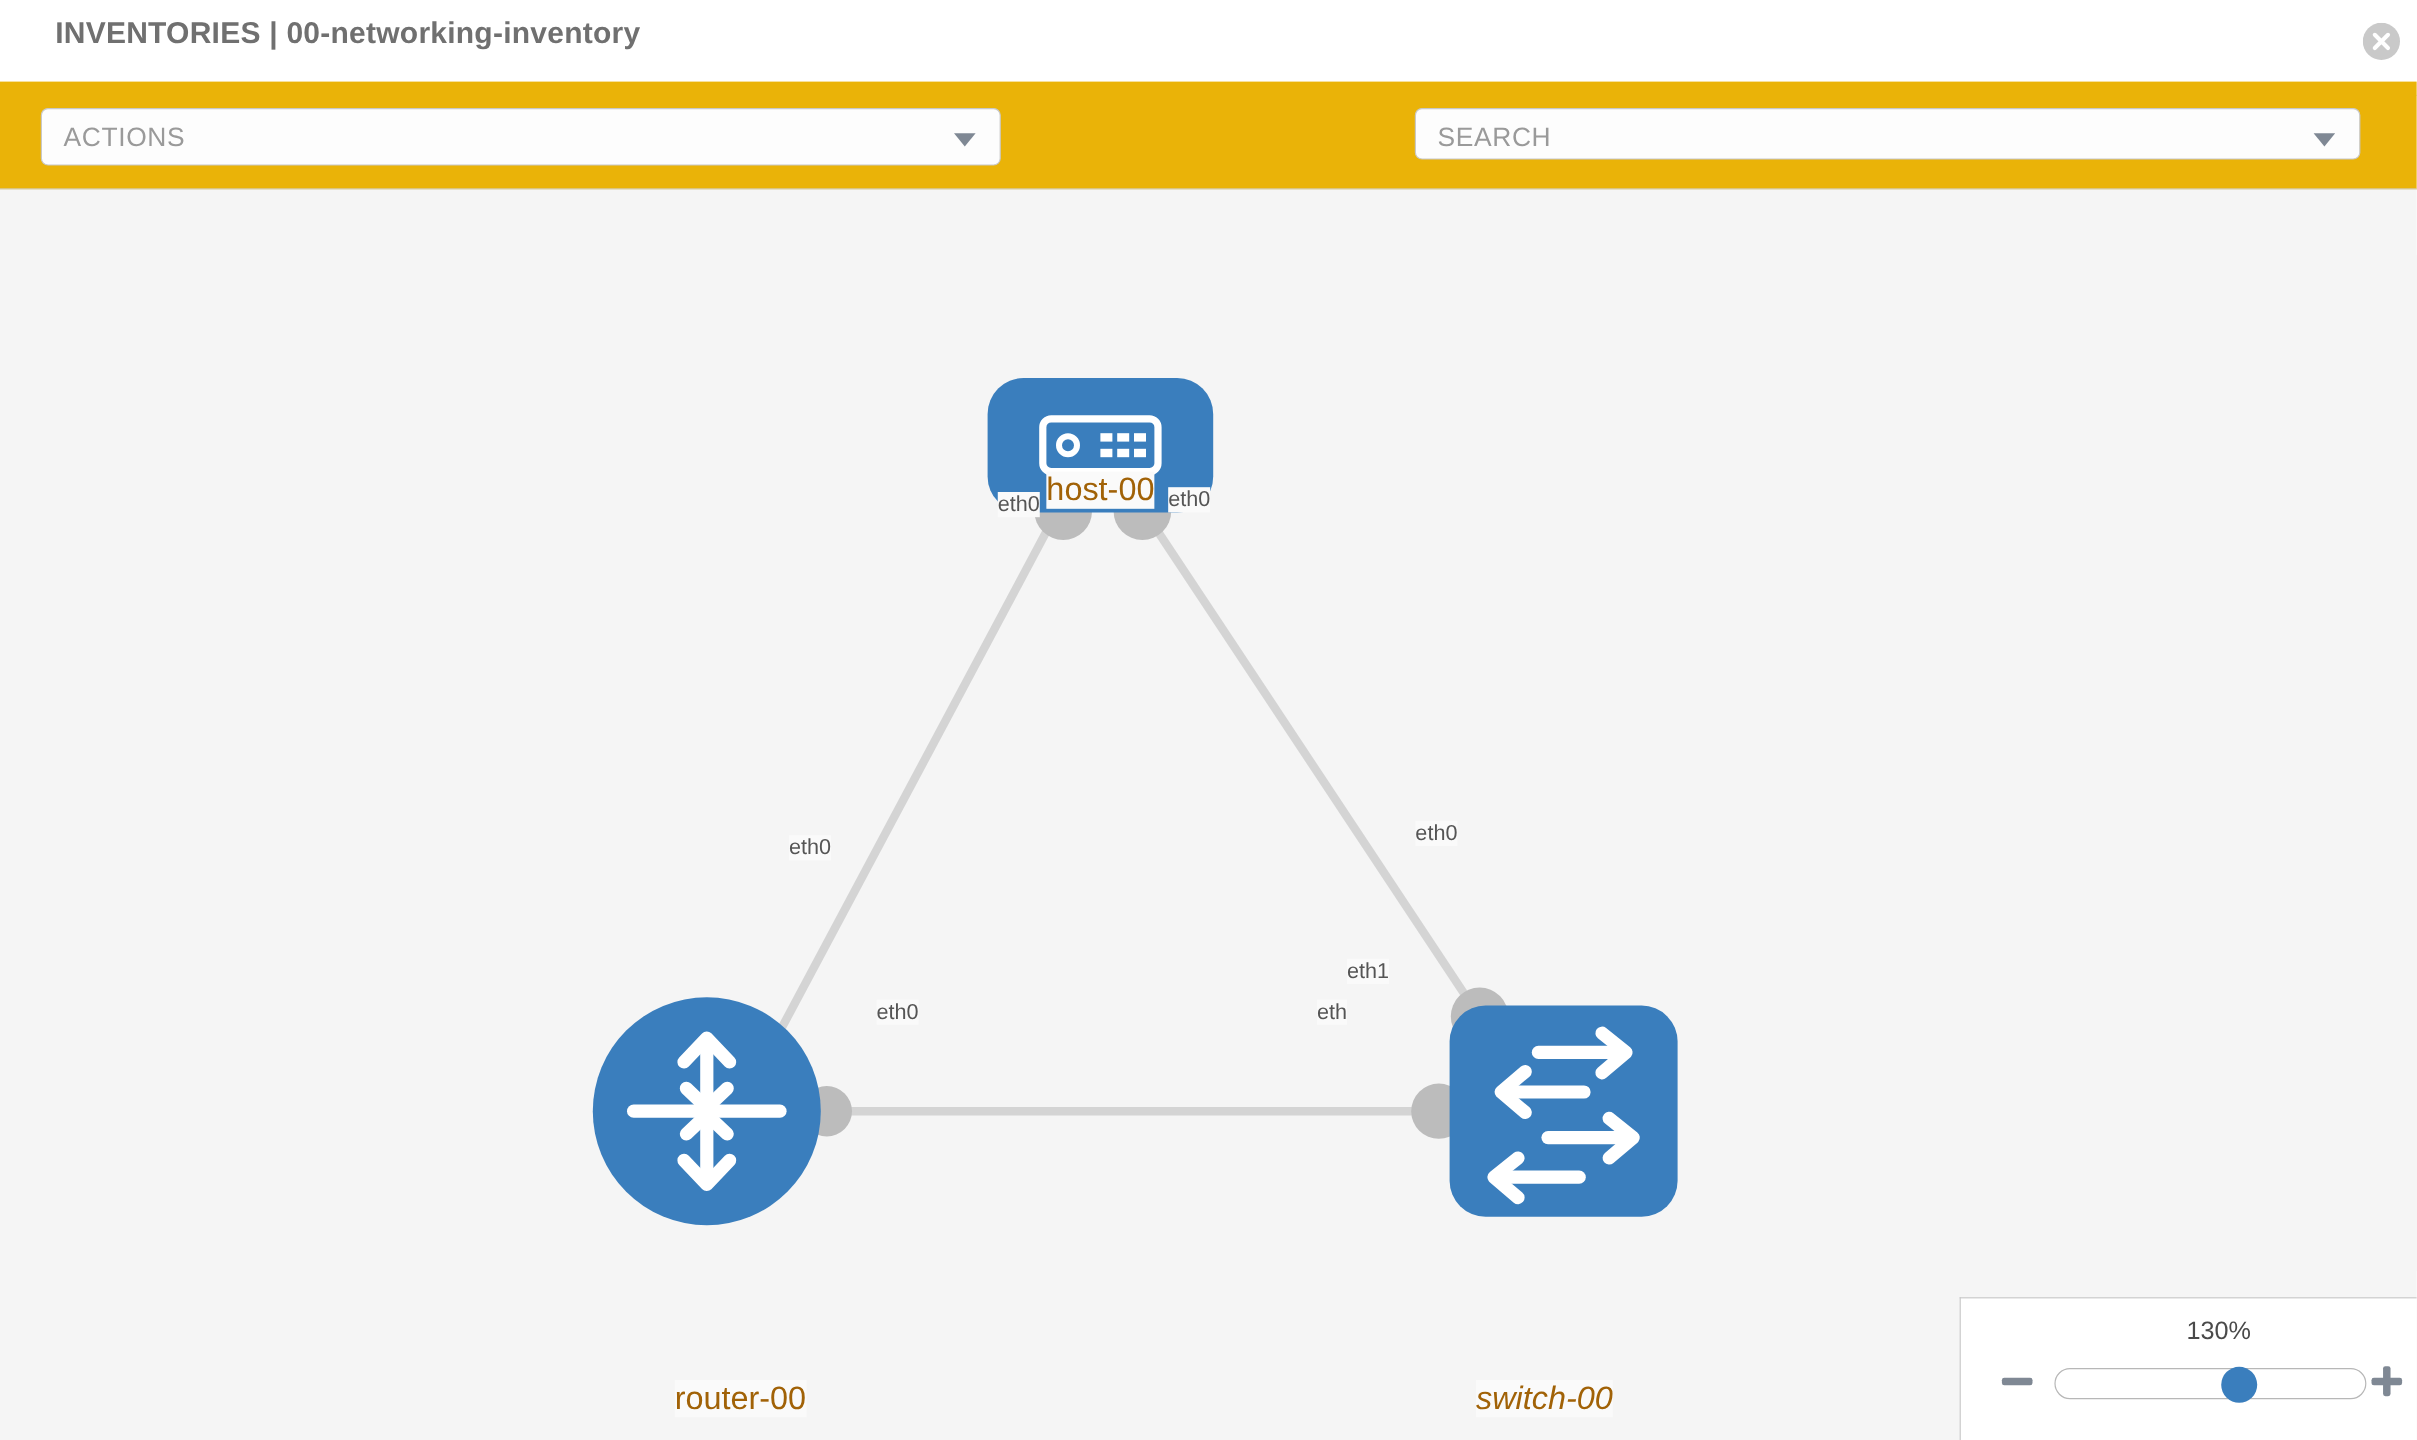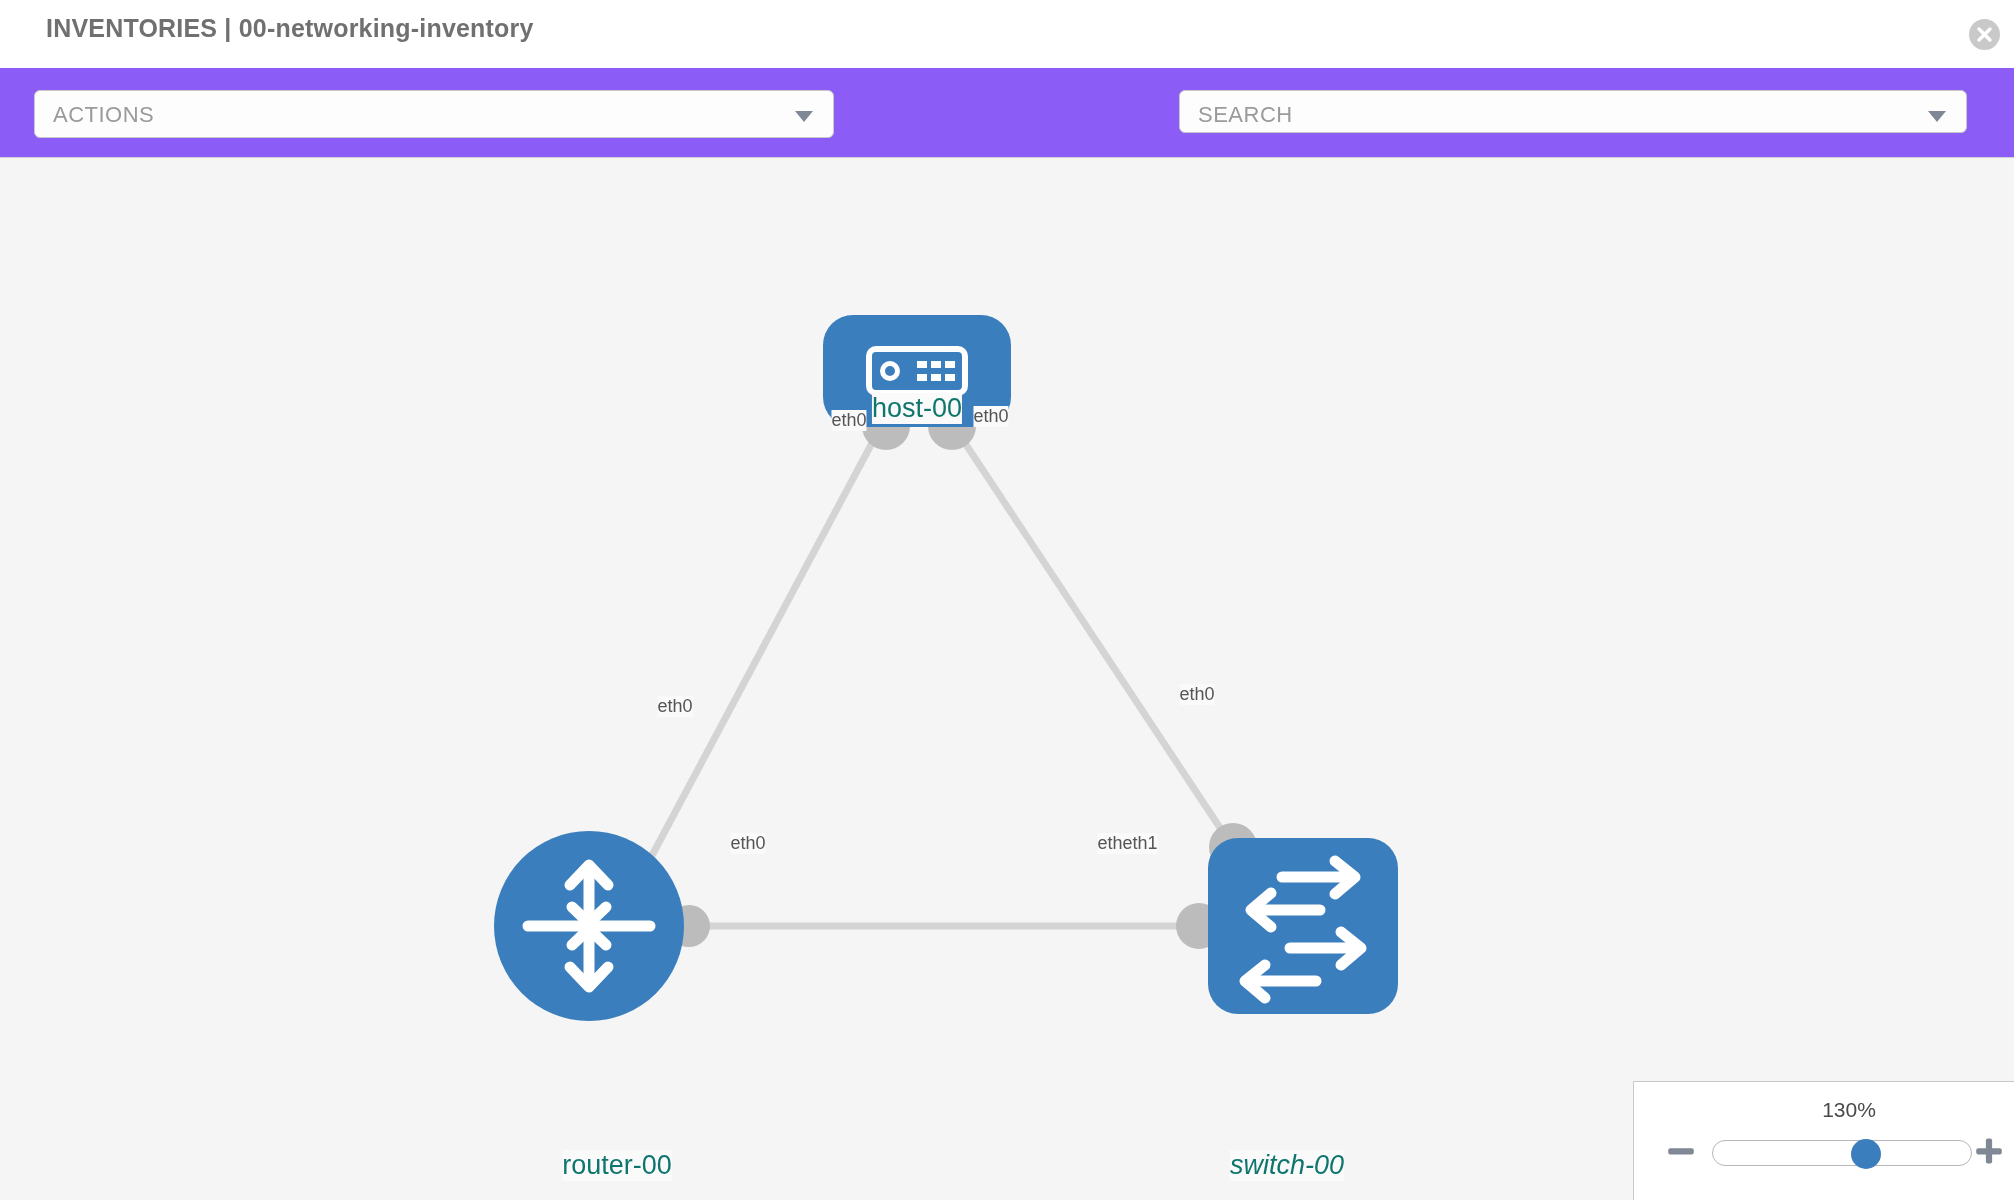--- a/index.html
+++ b/index.html
@@ -45,21 +45,21 @@
     width: 31px; height: 31px;
     cursor: pointer;
   }
 
   
   .toolbar {
     position: absolute;
     left: 0; top: 68px;
     width: 2014px;
     height: 90px;
-    background: #8b5cf6;
+    background: #eab308;
     border-bottom: 1px solid #d0d0d0;
     box-sizing: border-box;
   }
   .actions-select {
     position: absolute;
     left: 34px; top: 22px;
     width: 800px; height: 48px;
     background: #fdfdfd;
     border: 1px solid #c8c8c8;
     border-radius: 6px;
@@ -121,21 +121,21 @@
     position: absolute;
     left: 0; top: 0;
     width: 2014px;
     height: 1042px;
   }
 
   
   .node-label {
     position: absolute;
     font-size: 27px;
-    color: #0f766e;
+    color: #a16207;
     background: #fafafa;
     white-space: nowrap;
     transform: translateX(-50%);
   }
   .iface-label {
     position: absolute;
     font-size: 18px;
     color: #555555;
     background: #fafafa;
     white-space: nowrap;
@@ -309,21 +309,21 @@
     <div class="node-label" style="left:917px; top:235px;">host-00</div>
     <div class="node-label" style="left:617px; top:992px;">router-00</div>
     <div class="node-label" style="left:1287px; top:992px;font-style:italic;">switch-00</div>
 
     <div class="iface-label" style="left:849px; top:252px;">eth0</div>
     <div class="iface-label" style="left:991px; top:248px;">eth0</div>
     <div class="iface-label" style="left:675px; top:538px;">eth0</div>
     <div class="iface-label" style="left:1197px; top:526px;">eth0</div>
     <div class="iface-label" style="left:748px; top:675px;">eth0</div>
     <div class="iface-label" style="left:1110px; top:675px;">eth</div>
-    <div class="iface-label" style="left:1140px; top:675px;">eth1</div>
+    <div class="iface-label" style="left:1140px; top:641px;">eth1</div>
 
     <div class="zoom-panel" style="top:923px;">
       <div class="zoom-level">130%</div>
 
       <div class="zoom-row">
         <div class="zoom-minus">
           <svg width="34" height="34" viewBox="0 0 24 24">
             <rect x="3" y="10" width="18" height="4.4" rx="1.4" fill="#7f8894"></rect>
           </svg>
         </div>

